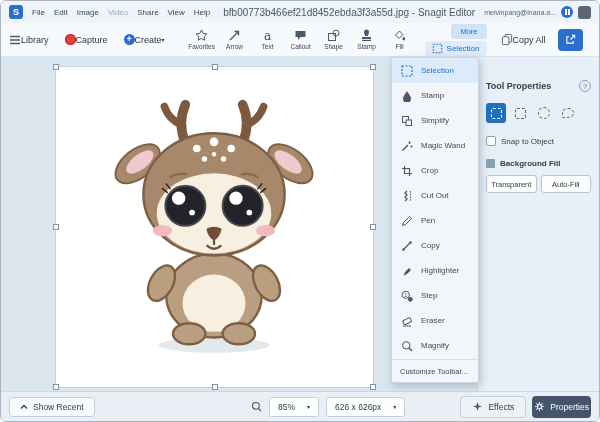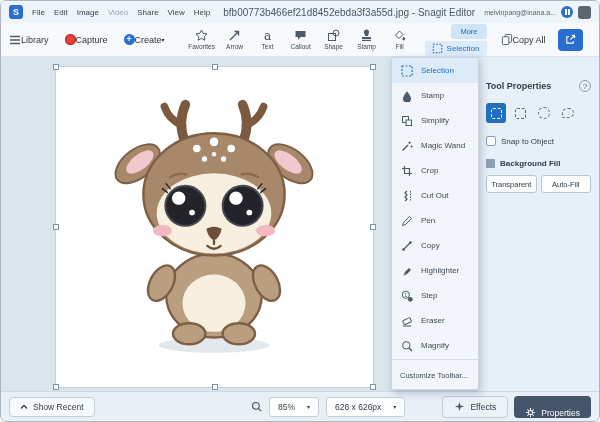--- a/index.html
+++ b/index.html
@@ -56,21 +56,21 @@
   .h-sw{left:-3px;bottom:-3px;} .h-s{left:calc(50% - 3px);bottom:-3px;} .h-se{right:-3px;bottom:-3px;}
 
   
   .menu { position:absolute; left:390px; top:56px; width:88px; background:#f2f6fa;
           border:1px solid #c9d6e2; box-shadow:2px 3px 8px rgba(50,70,90,.28); z-index:5; }
   .mrow { height:25px; display:flex; align-items:center; gap:8px; padding:0 9px;
           font-size:8px; color:#3c4a56; cursor:pointer; }
   .mrow svg { width:12px; height:12px; flex:0 0 auto; }
   .mrow.active { background:#ddeafa; color:#1f70c1; }
   .menu-sep { height:1px; background:#d4dfe9; margin:1px 0; }
-  .menu-footer { height:28px; display:flex; align-items:center; padding:0 8px;
+  .menu-footer { height:21px; display:flex; align-items:center; padding:0 8px;
                  font-size:7.5px; color:#3c4a56; cursor:pointer; }
 
   
   .panel { position:absolute; right:0; top:56px; width:122px; bottom:30px; background:#e7f0f8;
            border-left:1px solid #d2dde7; padding:23px 8px;text-align:right; }
   .panel-header { display:flex; justify-content:space-between; align-items:center;
                   font-size:9px; font-weight:bold; color:#33404d; }
   .help { width:12px; height:12px; border:1px solid #8aa0b4; border-radius:50%; font-size:8px;
           color:#566b7d; display:flex; align-items:center; justify-content:center; font-weight:normal; cursor:pointer; }
   .shape-row { display:flex; gap:4px; margin-top:11px; }
@@ -95,22 +95,22 @@
                border-top:1px solid #cdd8e2; display:flex; align-items:center; padding:0 8px;
                font-size:8.5px; color:#33404d; white-space:nowrap; }
   .show-recent { display:flex; align-items:center; gap:5px; background:#f8fbfd; border:1px solid #c2cfdb;
                  border-radius:4px; height:20px; padding:0 10px; cursor:pointer; }
   .zoom-group { position:absolute; left:250px; display:flex; align-items:center; gap:7px; }
   .dropdown-btn { background:#fdfefe; border:1px solid #c2cfdb; border-radius:3px; height:20px;
                   display:flex; align-items:center; gap:12px; padding:0 8px; cursor:pointer; }
   .right-group { margin-left:auto; display:flex; align-items:center; gap:6px; }
   .effects-btn { display:flex; align-items:center; gap:5px; background:#edf2f7; border:1px solid #c2cfdb;
                  border-radius:4px; height:22px; padding:0 11px; cursor:pointer; }
-  .props-btn { display:flex; align-items:flex-end; gap:5px; background:#44546a; color:#fff;
-               border-radius:4px; height:22px; padding:0 11px; cursor:pointer; }
+  .props-btn { display:flex; align-items:center; gap:5px; background:#44546a; color:#fff;
+               border-radius:4px; height:22px; padding:0 2px; cursor:pointer; }
 </style>
 </head>
 <body>
 
 <div class="window">
 
   <div class="menubar">
     <div class="logo">S</div>
     <span class="menu-item">File</span>
     <span class="menu-item">Edit</span>

